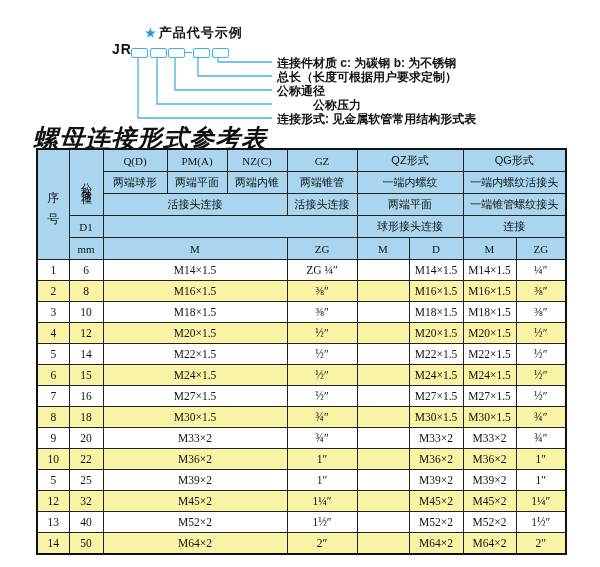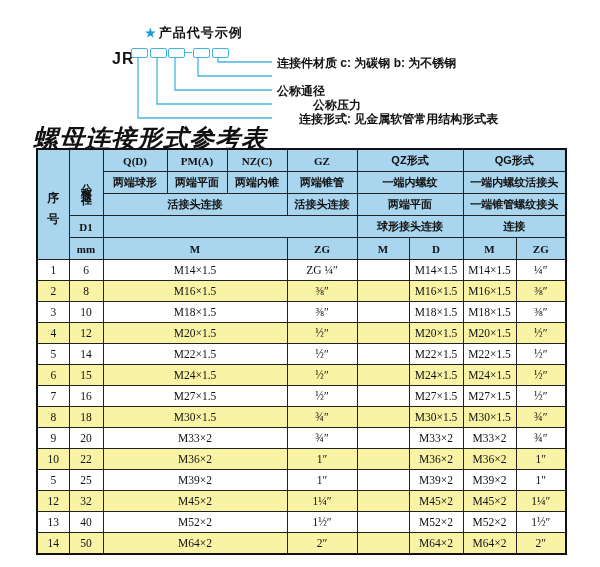--- a/index.html
+++ b/index.html
@@ -12,22 +12,22 @@
     overflow:hidden;
   }
 
   
   .diagram-title{
     position:absolute;left:113px;top:24px;
     font-size:13px;font-weight:bold;letter-spacing:1px;margin-left:32px;
   }
   .diagram-title .star{color:#1E9CD7;margin-right:2px;font-size:12px;}
   .jr-prefix{
-    position:absolute;left:112px;top:50px;
-    font-size:16px;font-weight:bold;letter-spacing:1px;
+    position:absolute;left:112px;top:41px;
+    font-size:14px;font-weight:bold;letter-spacing:1px;
   }
   .code-box{
     position:absolute;top:48px;width:15px;height:8px;
     border:1.5px solid #3FB3E3;border-radius:2px;background:#fff;
   }
   .code-dash{
     position:absolute;top:52px;width:8px;height:0;
     border-top:1.5px solid #3FB3E3;
   }
   .connector-svg{position:absolute;left:0;top:0;width:600px;height:140px;}
@@ -53,21 +53,21 @@
     border:2px solid #111;
     font-size:11px;
   }
   .ref-table th,.ref-table td{
     border:1px solid #222;
     padding:0;text-align:center;vertical-align:middle;
     overflow:hidden;white-space:nowrap;
   }
   .ref-table thead th{
     background:var(--header-bg,#A9D5EE);
-    height:21px;font-weight:bold;text-align:center;
+    height:21px;font-weight:normal;text-align:center;
   }
   .ref-table thead .latin{font-family:"Liberation Serif",serif;}
   .ref-table tbody td{
     height:20px;background:#ffffff;
     font-family:"Liberation Serif",serif;font-size:11.5px;
   }
   .ref-table tbody tr.stripe td{background:var(--stripe-bg,#F9F3A5);}
   .vtext{
     display:inline-block;
     writing-mode:vertical-lr;text-orientation:upright;
@@ -95,23 +95,24 @@
   <div class="jr-prefix">JR</div>
 
   <div class="code-box" style="left:131px;"></div>
   <div class="code-box" style="left:150px;"></div>
   <div class="code-box" style="left:168px;"></div>
   <div class="code-dash" style="left:184px;"></div>
   <div class="code-box" style="left:193px;"></div>
   <div class="code-box" style="left:212px;"></div>
 
   <div class="diagram-label" style="top:55px;">连接件材质  c: 为碳钢  b: 为不锈钢</div>
+  <div class="diagram-label" style="top:69px;">总长（长度可根据用户要求定制）</div>
   <div class="diagram-label" style="top:83px;">公称通径</div>
   <div class="diagram-label" style="top:97px;margin-left:36px;">公称压力</div>
-  <div class="diagram-label" style="top:111px;margin-left:22px;">连接形式: 见金属软管常用结构形式表</div>
+  <div class="diagram-label" style="top:111px;">连接形式: 见金属软管常用结构形式表</div>
 
   <div class="table-title">螺母连接形式参考表</div>
 
   <table class="ref-table">
     <colgroup>
       <col style="width:32px">
         <col style="width:34px">
         <col style="width:64px">
       <col style="width:60px">
         <col style="width:60px">

